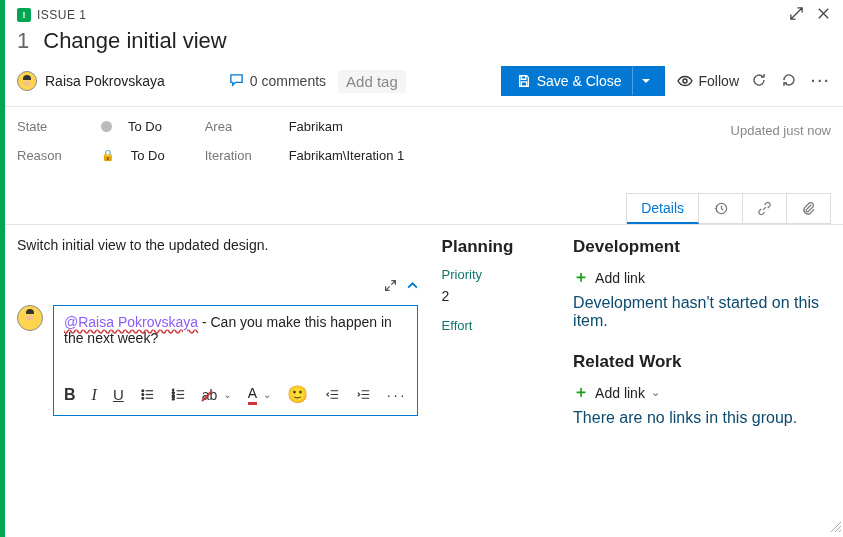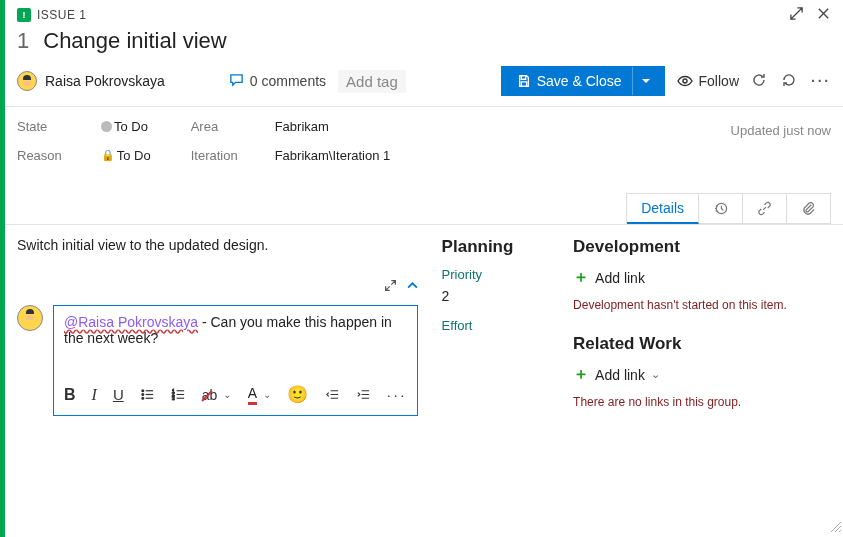--- a/index.html
+++ b/index.html
@@ -35,21 +35,21 @@
   .follow { display:flex; align-items:center; gap:6px; color:#333; }
   .tool-icons { display:flex; align-items:center; gap:14px; color:#555;}
   .tool-icons .dots { letter-spacing:2px; font-weight:bold;}
 
   .divider { border-top: 1px solid #e5e5e5; }
 
   
   .fields { display:flex; padding:12px 12px 4px 12px; gap:40px; }
   .field-grid { display:grid; grid-template-columns: 64px auto; row-gap:14px; column-gap:20px; align-items:center; font-size:13px;}
   .field-grid .lbl { color:#777; }
-  .field-grid .val { color:#222; display:flex; align-items:center; gap:2px;}
+  .field-grid .val { color:#222; display:flex; align-items:center; gap:16px;}
   .dot { width:11px; height:11px; border-radius:50%; background:#bbb; display:inline-block; }
   .lock-mini { font-size:11px; color:#888; }
   .updated { margin-left:auto; color:#888; font-size:13px; padding-top:4px;}
 
   
   .right-tabs { display:flex; justify-content:flex-end; padding:26px 12px 0 12px; }
   .tabstrip { display:flex; border:1px solid #ddd; }
   .tab { padding:6px 14px; border-right:1px solid #ddd; color:#555; display:flex; align-items:center; justify-content:center; min-width:34px; cursor:pointer;}
   .tab:last-child { border-right:none; }
   .tab.active { color:#0078d4; border-bottom:2px solid #0078d4; margin-bottom:-1px; }
@@ -81,21 +81,21 @@
   .editor-toolbar .fontcolor { color:#222; border-bottom:3px solid #d13438; padding-bottom:1px; font-size:14px; font-weight:500;}
   .editor-toolbar .emoji { font-size:17px; }
   .editor-toolbar .chev { font-size:10px; color:#666; margin-left:-10px;}
   .editor-toolbar svg { display:block; }
 
   .planning .lbl { color:#0f766e; font-size:13px; margin-top:6px;}
   .planning .val { color:#222; margin-top:6px; }
 
   .addlink { color:#222; display:flex; align-items:center; gap:6px; margin:6px 0; cursor:pointer;}
   .addlink .plus { color:#1a9e1a; font-weight:bold; font-size:16px;}
-  .muted { color:#7f1d1d; font-size:12px; margin-top:10px;}
+  .muted { color:#0c4a6e; font-size:16px; margin-top:2px;}
 
   .resize-grip { position:absolute; right:2px; bottom:2px; color:#999; font-size:14px; transform: rotate(0deg);}
 </style>
 </head>
 <body>
 
 <div class="window">
   <div class="leftbar"></div>
   <div class="content">
 

